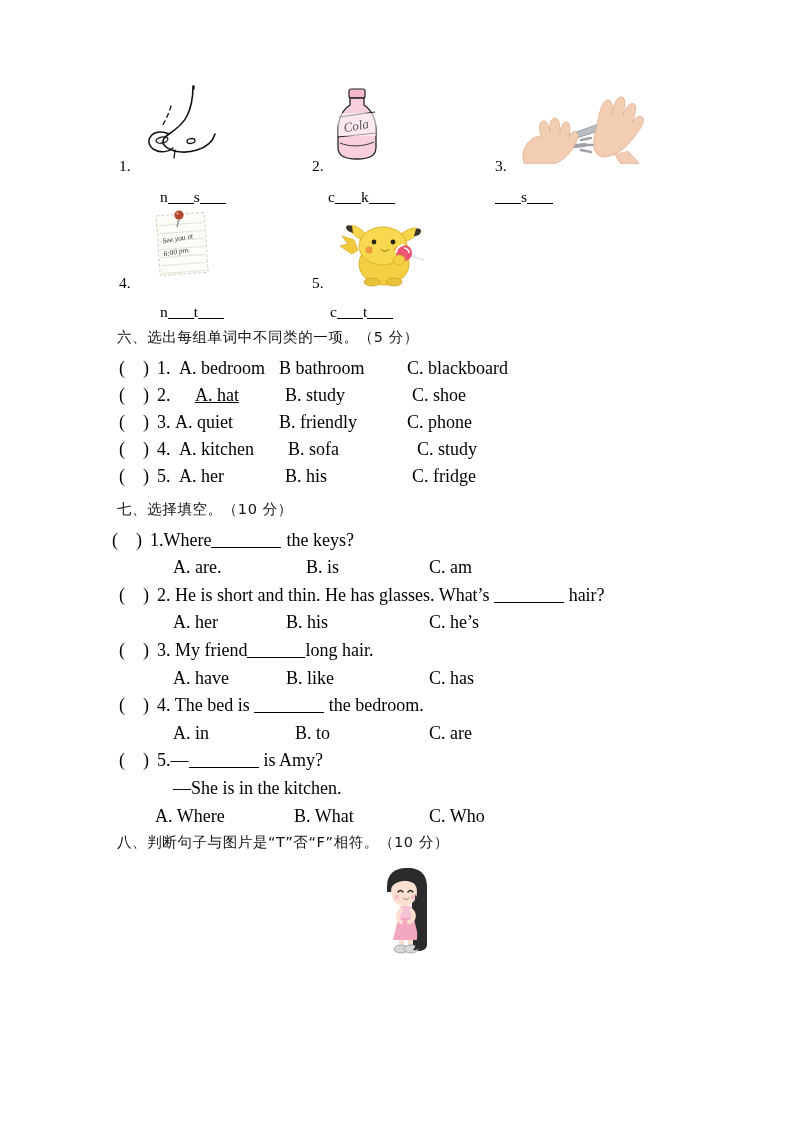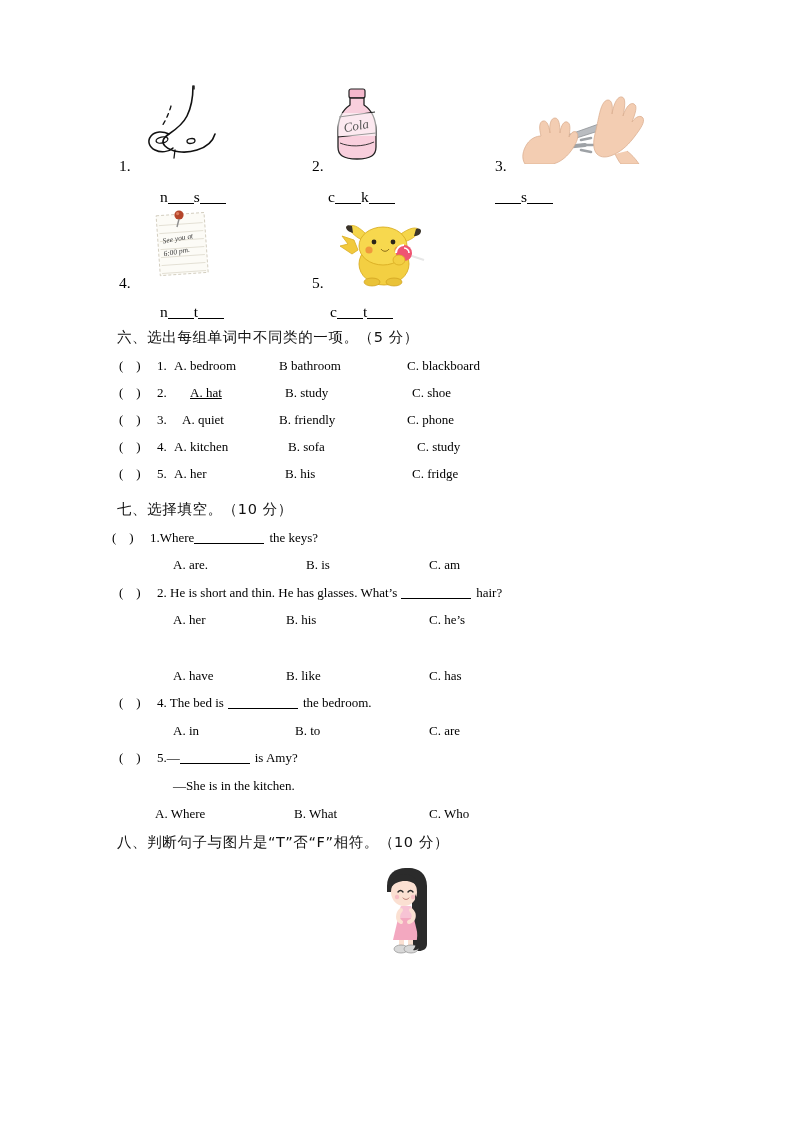--- a/index.html
+++ b/index.html
@@ -52,21 +52,21 @@
     letter-spacing: 0.6px;
     white-space: nowrap;
     color: #111;
   }
 
   
   .row {
     position: absolute;
     white-space: nowrap;
     font-family: "Liberation Serif", serif;
-    font-size: 13px;
+    font-size: 18px;
   }
   .paren {
     display: inline-block;
     width: 38px;
   }
   .opt {
     display: inline-block;
   }
   .ul {
     display: inline-block;
@@ -222,21 +222,21 @@
 
   <div class="row" style="left:119px; top:385px;">
     <span class="paren">(&nbsp;&nbsp;&nbsp;&nbsp;)</span><span>2.</span>
     <span class="opt" style="margin-left:20px;text-decoration:underline;">A. hat</span>
     <span class="opt" style="position:absolute; left:166px;">B. study</span>
     <span class="opt" style="position:absolute; left:293px;">C. shoe</span>
   </div>
 
   <div class="row" style="left:119px; top:412px;">
     <span class="paren">(&nbsp;&nbsp;&nbsp;&nbsp;)</span><span>3.</span>
-    <span class="opt" style="margin-left:12px;">A. quiet</span>
+    <span class="opt" style="margin-left:0;">A. quiet</span>
     <span class="opt" style="position:absolute; left:160px;">B. friendly</span>
     <span class="opt" style="position:absolute; left:288px;">C. phone</span>
   </div>
 
   <div class="row" style="left:119px; top:439px;">
     <span class="paren">(&nbsp;&nbsp;&nbsp;&nbsp;)</span><span>4.</span>
     <span class="opt" style="margin-left:4px;">A. kitchen</span>
     <span class="opt" style="position:absolute; left:169px;">B. sofa</span>
     <span class="opt" style="position:absolute; left:298px;">C. study</span>
   </div>
@@ -261,20 +261,23 @@
 
   <div class="row" style="left:119px; top:585px;">
     <span class="paren">(&nbsp;&nbsp;&nbsp;&nbsp;)</span><span>2.</span> <span>He is short and thin. He has glasses. What’s</span><span class="ul w70" style="margin-left:4px;"></span><span style="margin-left:5px;">hair?</span>
   </div>
   <div class="row" style="left:173px; top:612px;">
     <span class="opt">A. her</span>
     <span class="opt" style="position:absolute; left:113px;">B. his</span>
     <span class="opt" style="position:absolute; left:256px;">C. he’s</span>
   </div>
 
+  <div class="row" style="left:119px; top:640px;">
+    <span class="paren">(&nbsp;&nbsp;&nbsp;&nbsp;)</span><span>3.</span> <span>My friend</span><span class="ul w58"></span><span>long hair.</span>
+  </div>
   <div class="row" style="left:173px; top:668px;">
     <span class="opt">A. have</span>
     <span class="opt" style="position:absolute; left:113px;">B. like</span>
     <span class="opt" style="position:absolute; left:256px;">C. has</span>
   </div>
 
   <div class="row" style="left:119px; top:695px;">
     <span class="paren">(&nbsp;&nbsp;&nbsp;&nbsp;)</span><span>4.</span> <span>The bed is</span><span class="ul w70" style="margin-left:4px;"></span><span style="margin-left:5px;">the bedroom.</span>
   </div>
   <div class="row" style="left:173px; top:723px;">

